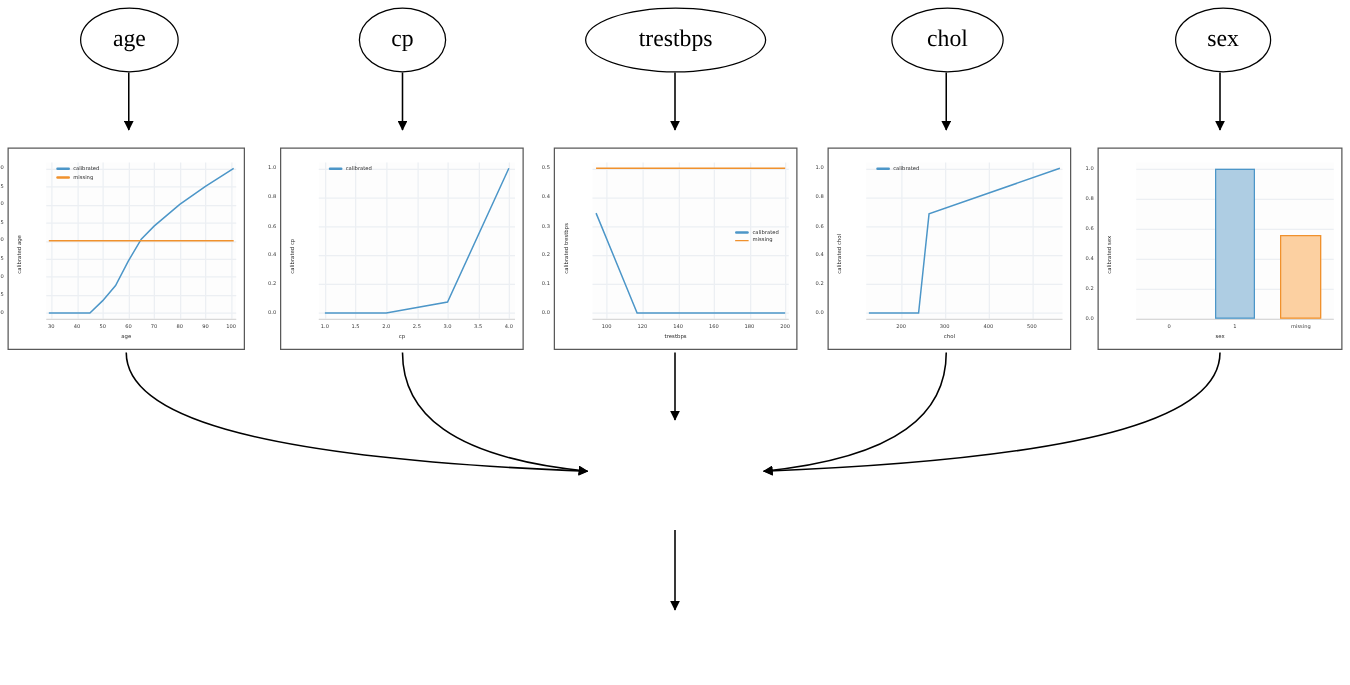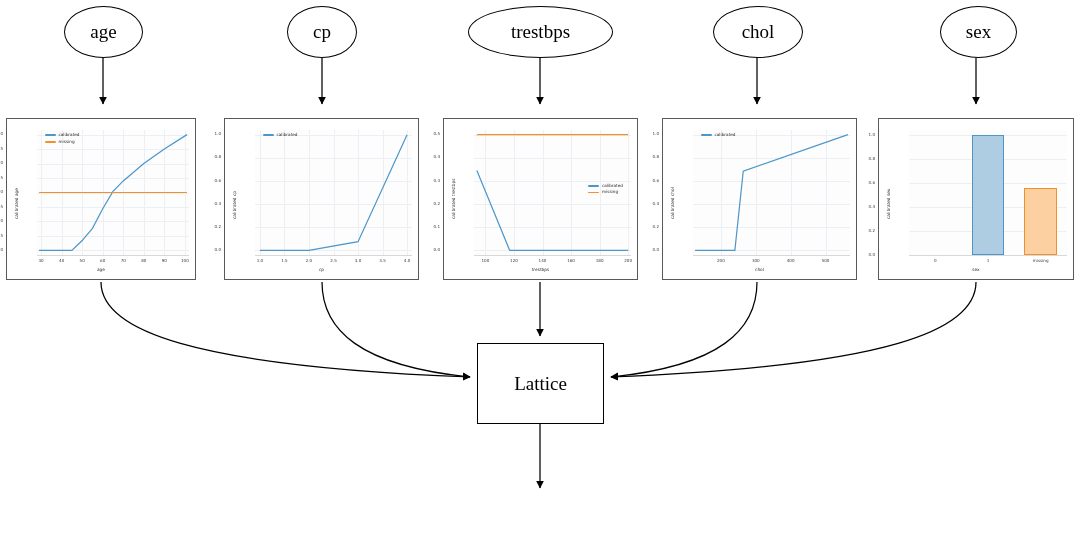--- a/index.html
+++ b/index.html
@@ -73,23 +73,20 @@
   <div class="node-ellipse" style="left:468px;top:6px;width:145px;height:52px;">
     <span>trestbps</span>
   </div>
   <div class="node-ellipse" style="left:713px;top:6px;width:90px;height:52px;">
     <span>chol</span>
   </div>
   <div class="node-ellipse" style="left:940px;top:6px;width:77px;height:52px;">
     <span>sex</span>
   </div>
 
-  <div class="node-box" style="left:477px;top:343px;width:127px;height:81px;">
-    <span>Lattice</span>
-  </div>
 
   <div class="panel" style="left:6px;width:190px;">
       <div class="axes" style="left: 30px; top: 11px; width: 152px; height: 125px;">
         <div class="grid-line" style="left: 0px; top: 120.37px; width: 152px; height: 0.7px;"></div>
         <div class="grid-line" style="left: 0px; top: 105.903px; width: 152px; height: 0.7px;"></div>
         <div class="grid-line" style="left: 0px; top: 91.4352px; width: 152px; height: 0.7px;"></div>
         <div class="grid-line" style="left: 0px; top: 76.9676px; width: 152px; height: 0.7px;"></div>
         <div class="grid-line" style="left: 0px; top: 62.5px; width: 152px; height: 0.7px;"></div>
         <div class="grid-line" style="left: 0px; top: 48.0324px; width: 152px; height: 0.7px;"></div>
         <div class="grid-line" style="left: 0px; top: 33.5648px; width: 152px; height: 0.7px;"></div>

